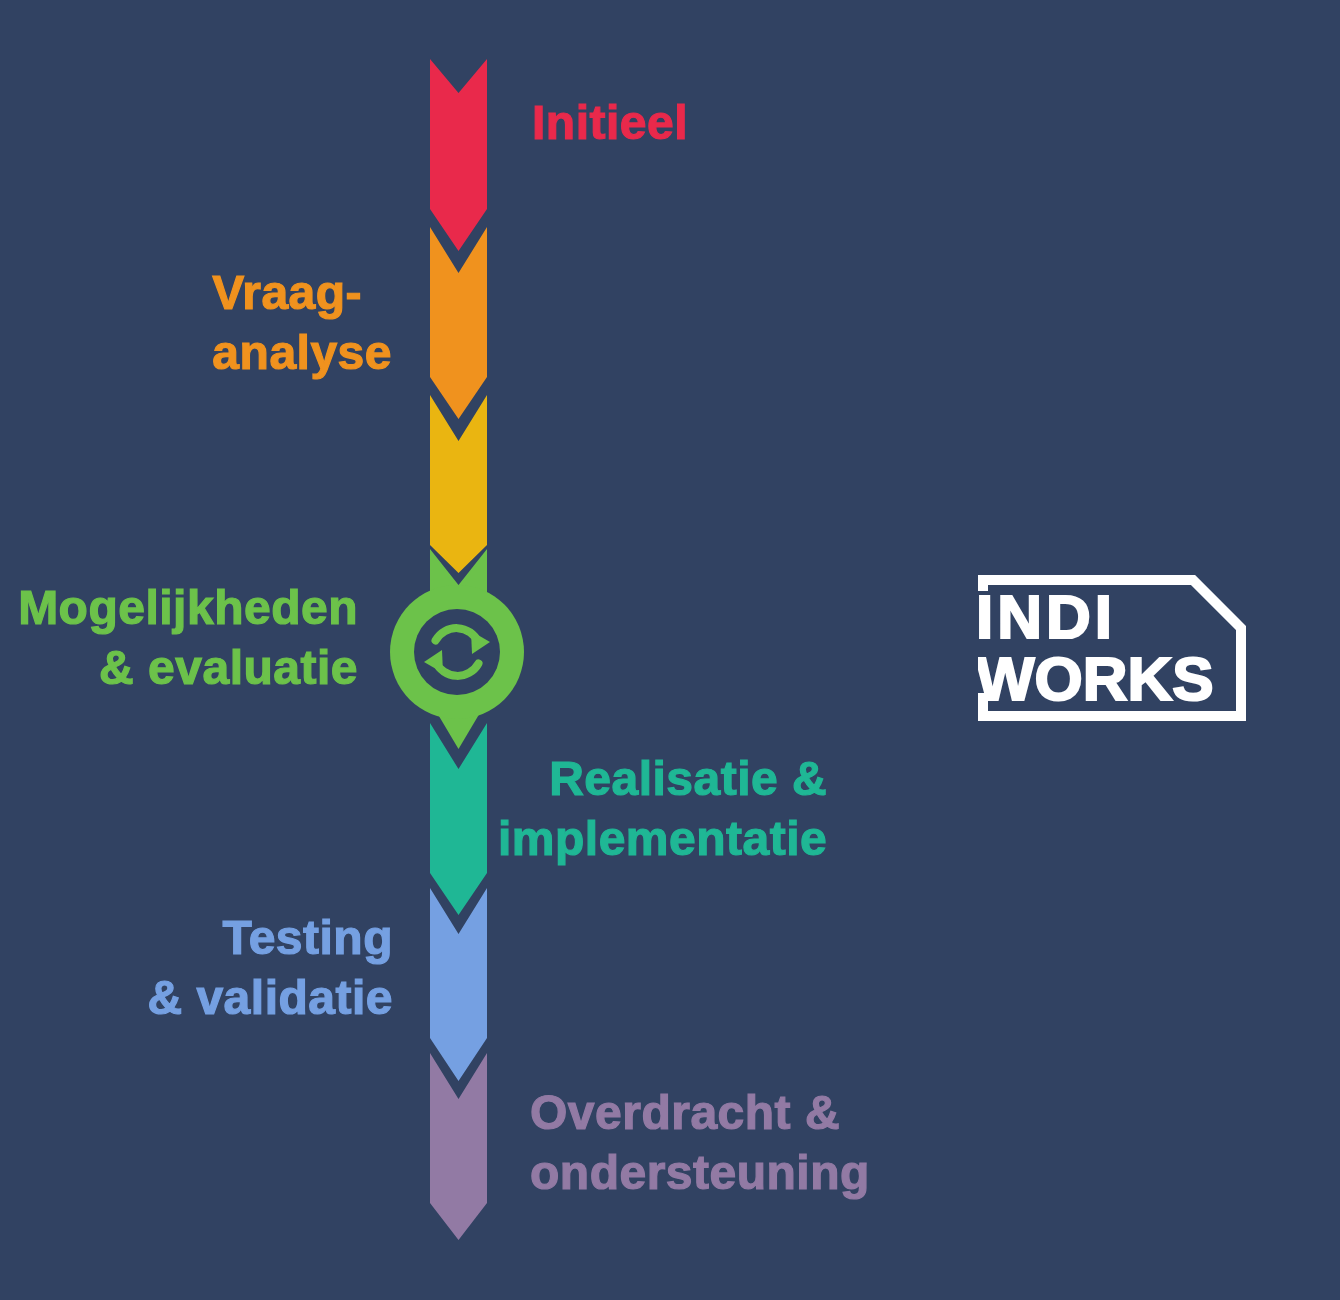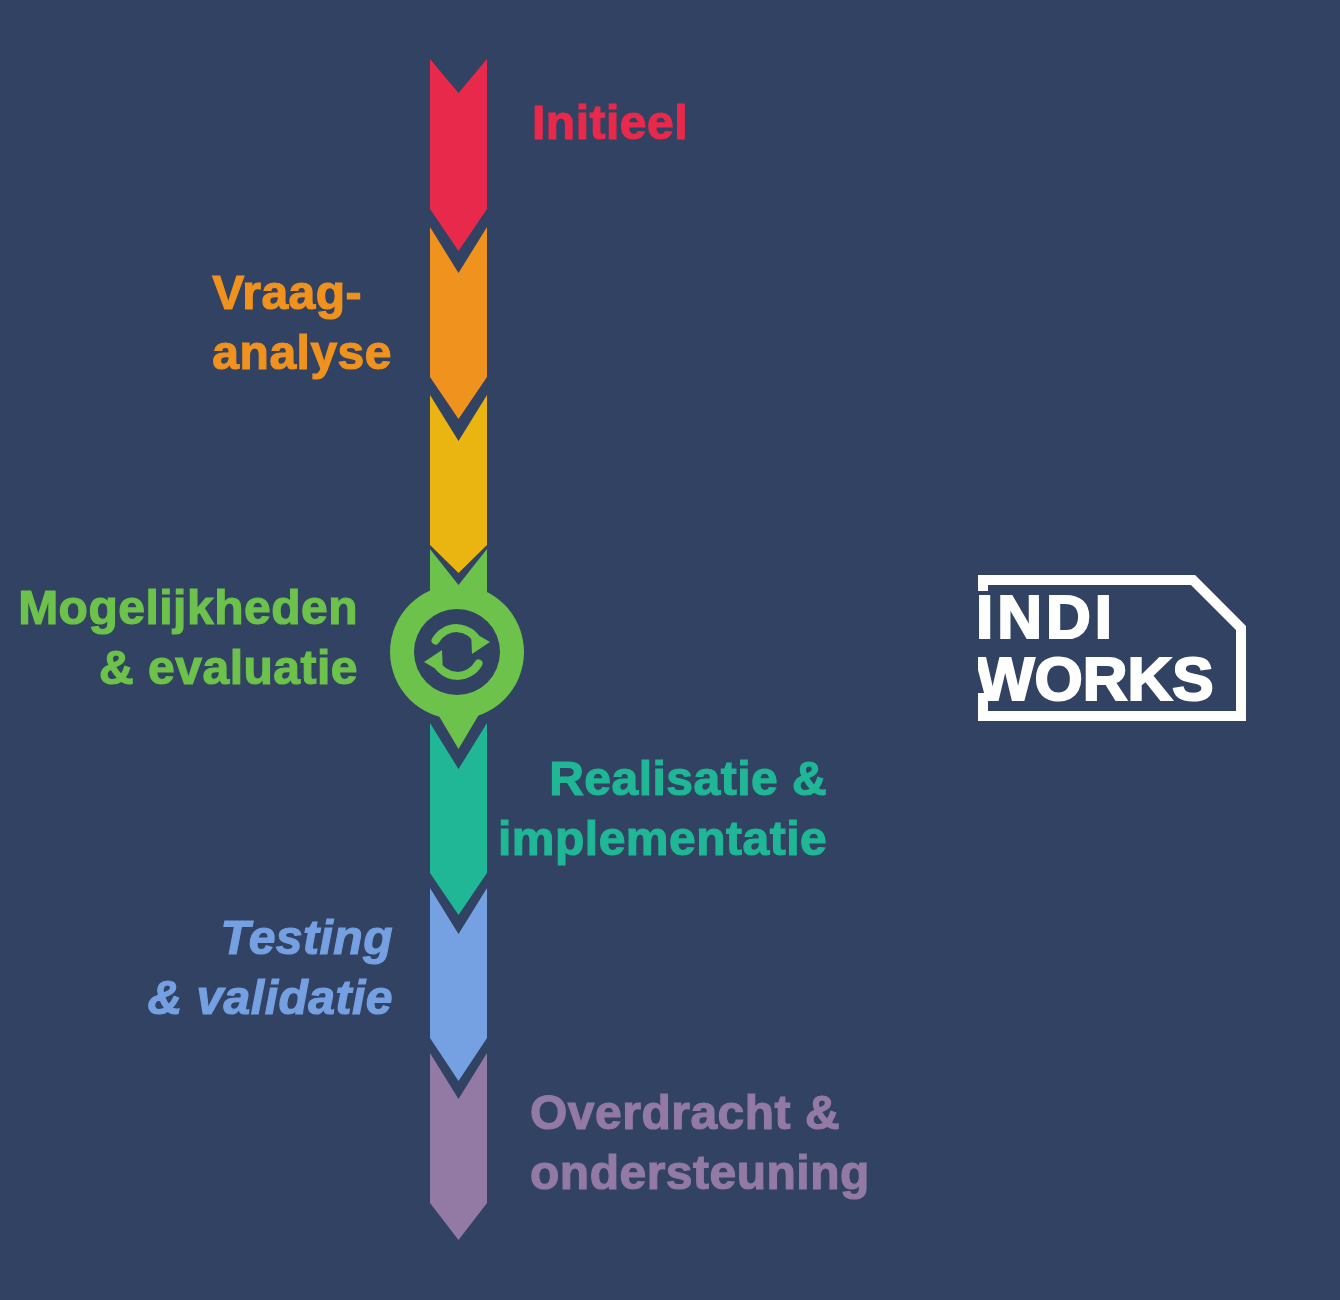--- a/index.html
+++ b/index.html
@@ -10,21 +10,21 @@
     overflow: hidden;
     font-family: "Liberation Sans", sans-serif;
   }
   .step {
     position: absolute;
     inset: 0;
     pointer-events: none;
   }
   
   .step0 { z-index: 9; } .step1 { z-index: 8; } .step2 { z-index: 7; }
-  .step3 { z-index: 6; } .step4 { z-index: 5; } .step5 { z-index: 4; font-style: italic; }
+  .step3 { z-index: 6; } .step4 { z-index: 5; } .step5 { z-index: 4; }
   .step6 { z-index: 3; }
 
   .seg {
     position: absolute;
     left: 430px;
     width: 57px;
     background: var(--c);
     clip-path: polygon(0 0, 50% 46px, 100% 0, 100% 150px, 50% 100%, 0 150px);
   }
   .step0 .seg { top: 59px;   height: 192px;

